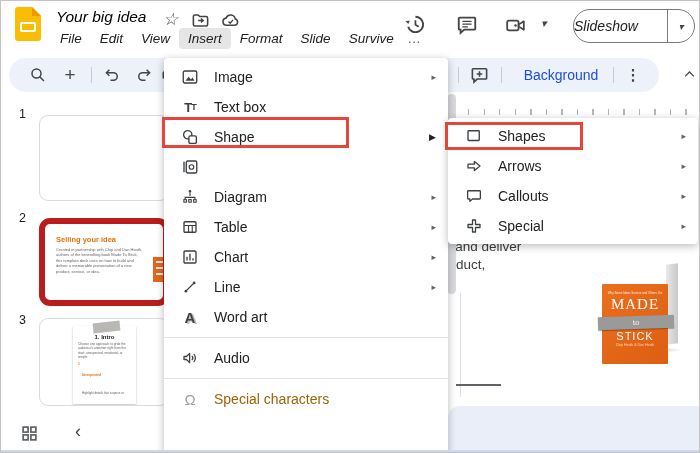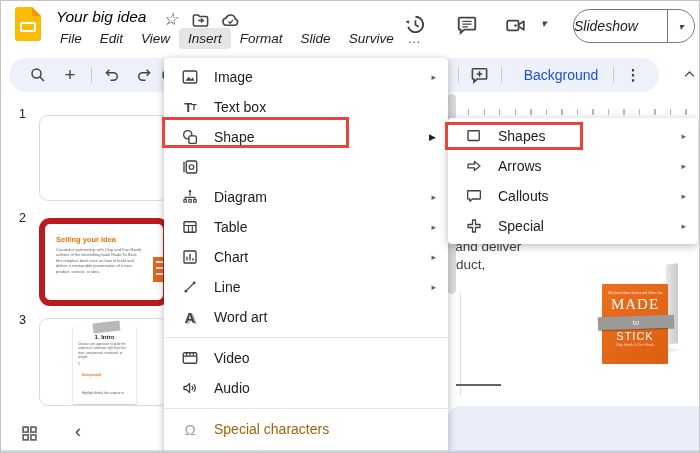--- a/index.html
+++ b/index.html
@@ -376,29 +376,20 @@
     <div class="mi">
       <span class="mic">
           <span class="wa">A</span>
         </span>
       <span class="mil">Word art</span>
     </div>
     <div class="msep"></div>
     <div class="mi">
       <span class="mic">
           <svg width="18" height="18" viewBox="0 0 24 24">
-            <rect x="3" y="5" width="18" height="14" rx="2" fill="none" stroke="#3c4043" stroke-width="1.8"></rect>
-            <path d="M3 9.5h18M7.5 5v4.5M12 5v4.5M16.5 5v4.5" stroke="#3c4043" stroke-width="1.5"></path>
-          </svg>
-        </span>
-      <span class="mil">Video</span>
-    </div>
-    <div class="mi">
-      <span class="mic">
-          <svg width="18" height="18" viewBox="0 0 24 24">
             <path d="M4 10v4h3.2l4.3 4V6L7.2 10z" fill="none" stroke="#3c4043" stroke-width="1.7" stroke-linejoin="round"></path>
             <path d="M14.5 9.2a4 4 0 0 1 0 5.6M17 6.8a7.3 7.3 0 0 1 0 10.4" fill="none" stroke="#3c4043" stroke-width="1.7"></path>
           </svg>
         </span>
       <span class="mil">Audio</span>
     </div>
     <div class="msep"></div>
     <div class="mi disabled">
       <span class="mic" style="color:#9aa0a6;font-size:15px;">Ω</span>
       <span class="mil">Special characters</span>

